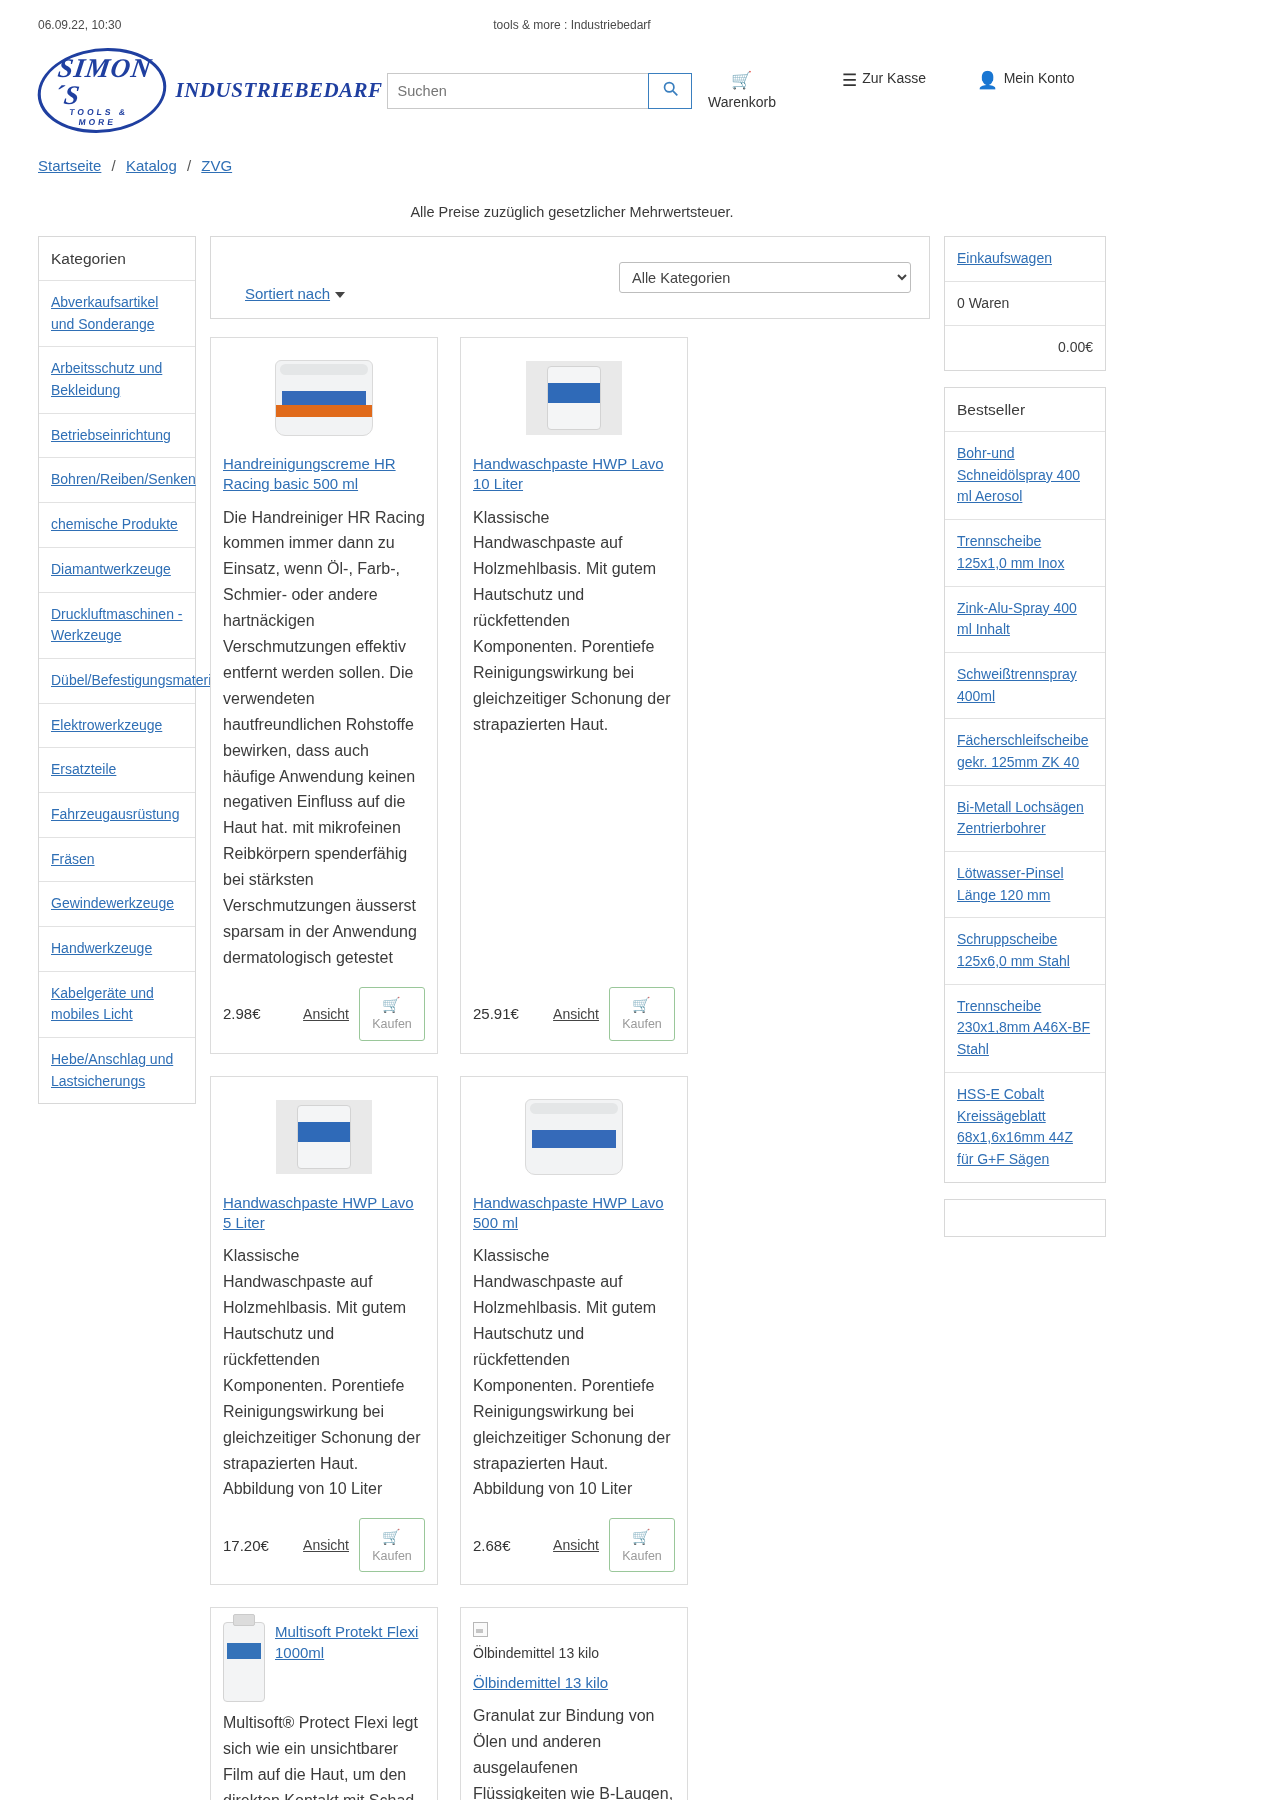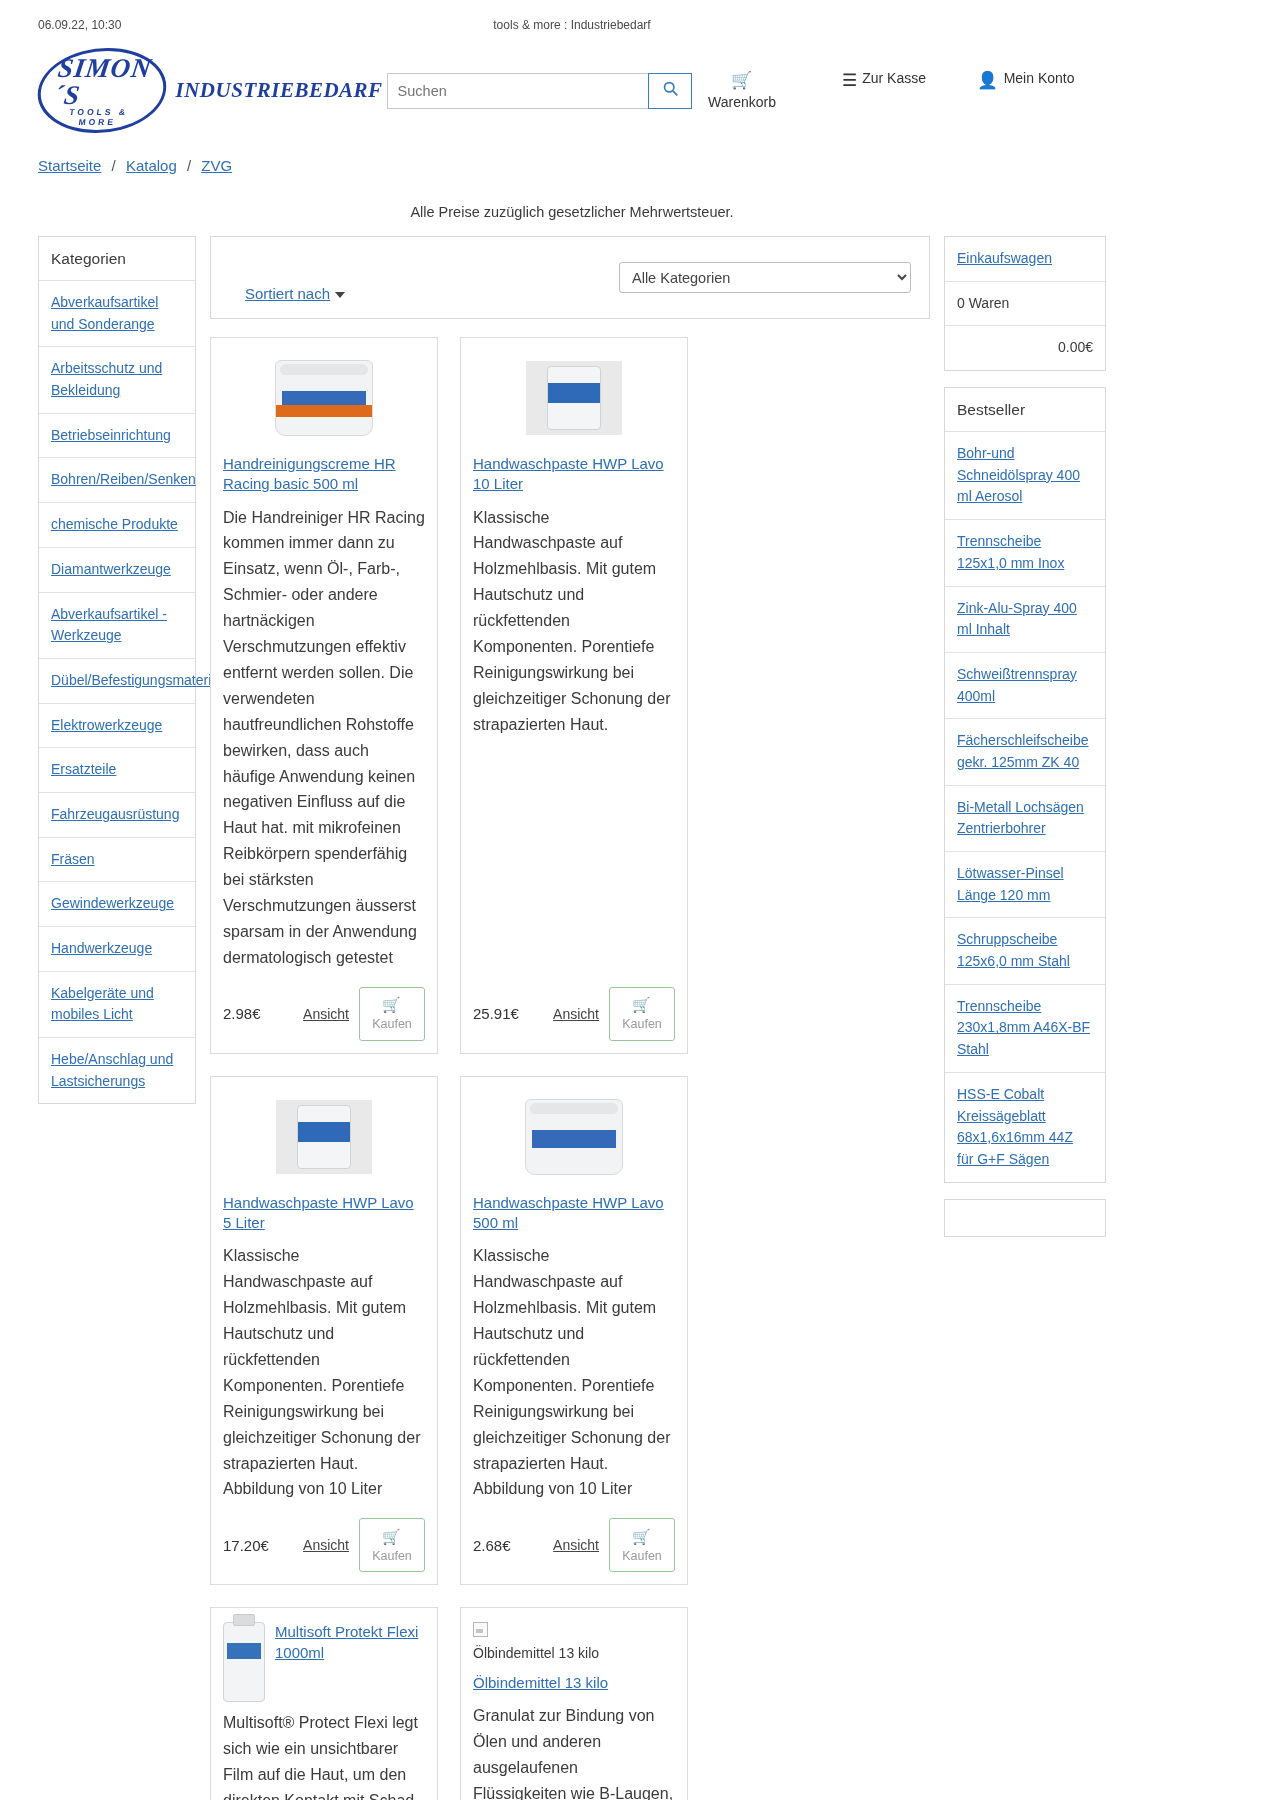--- a/index.html
+++ b/index.html
@@ -456,21 +456,21 @@
 
     <div class="col-left">
       <div class="panel">
         <div class="panel-title">Kategorien</div>
         <div class="panel-row"><a href="#">Abverkaufsartikel und Sonderange</a></div>
         <div class="panel-row"><a href="#">Arbeitsschutz und Bekleidung</a></div>
         <div class="panel-row"><a href="#">Betriebseinrichtung</a></div>
         <div class="panel-row"><a href="#">Bohren/Reiben/Senken</a></div>
         <div class="panel-row"><a href="#">chemische Produkte</a></div>
         <div class="panel-row"><a href="#">Diamantwerkzeuge</a></div>
-        <div class="panel-row"><a href="#">Abverkaufsartikel - Werkzeuge</a></div>
+        <div class="panel-row"><a href="#">Druckluftmaschinen - Werkzeuge</a></div>
         <div class="panel-row"><a href="#">Dübel/Befestigungsmaterial</a></div>
         <div class="panel-row"><a href="#">Elektrowerkzeuge</a></div>
         <div class="panel-row"><a href="#">Ersatzteile</a></div>
         <div class="panel-row"><a href="#">Fahrzeugausrüstung</a></div>
         <div class="panel-row"><a href="#">Fräsen</a></div>
         <div class="panel-row"><a href="#">Gewindewerkzeuge</a></div>
         <div class="panel-row"><a href="#">Handwerkzeuge</a></div>
         <div class="panel-row"><a href="#">Kabelgeräte und mobiles Licht</a></div>
         <div class="panel-row"><a href="#">Hebe/Anschlag und Lastsicherungs</a></div>
       </div>

